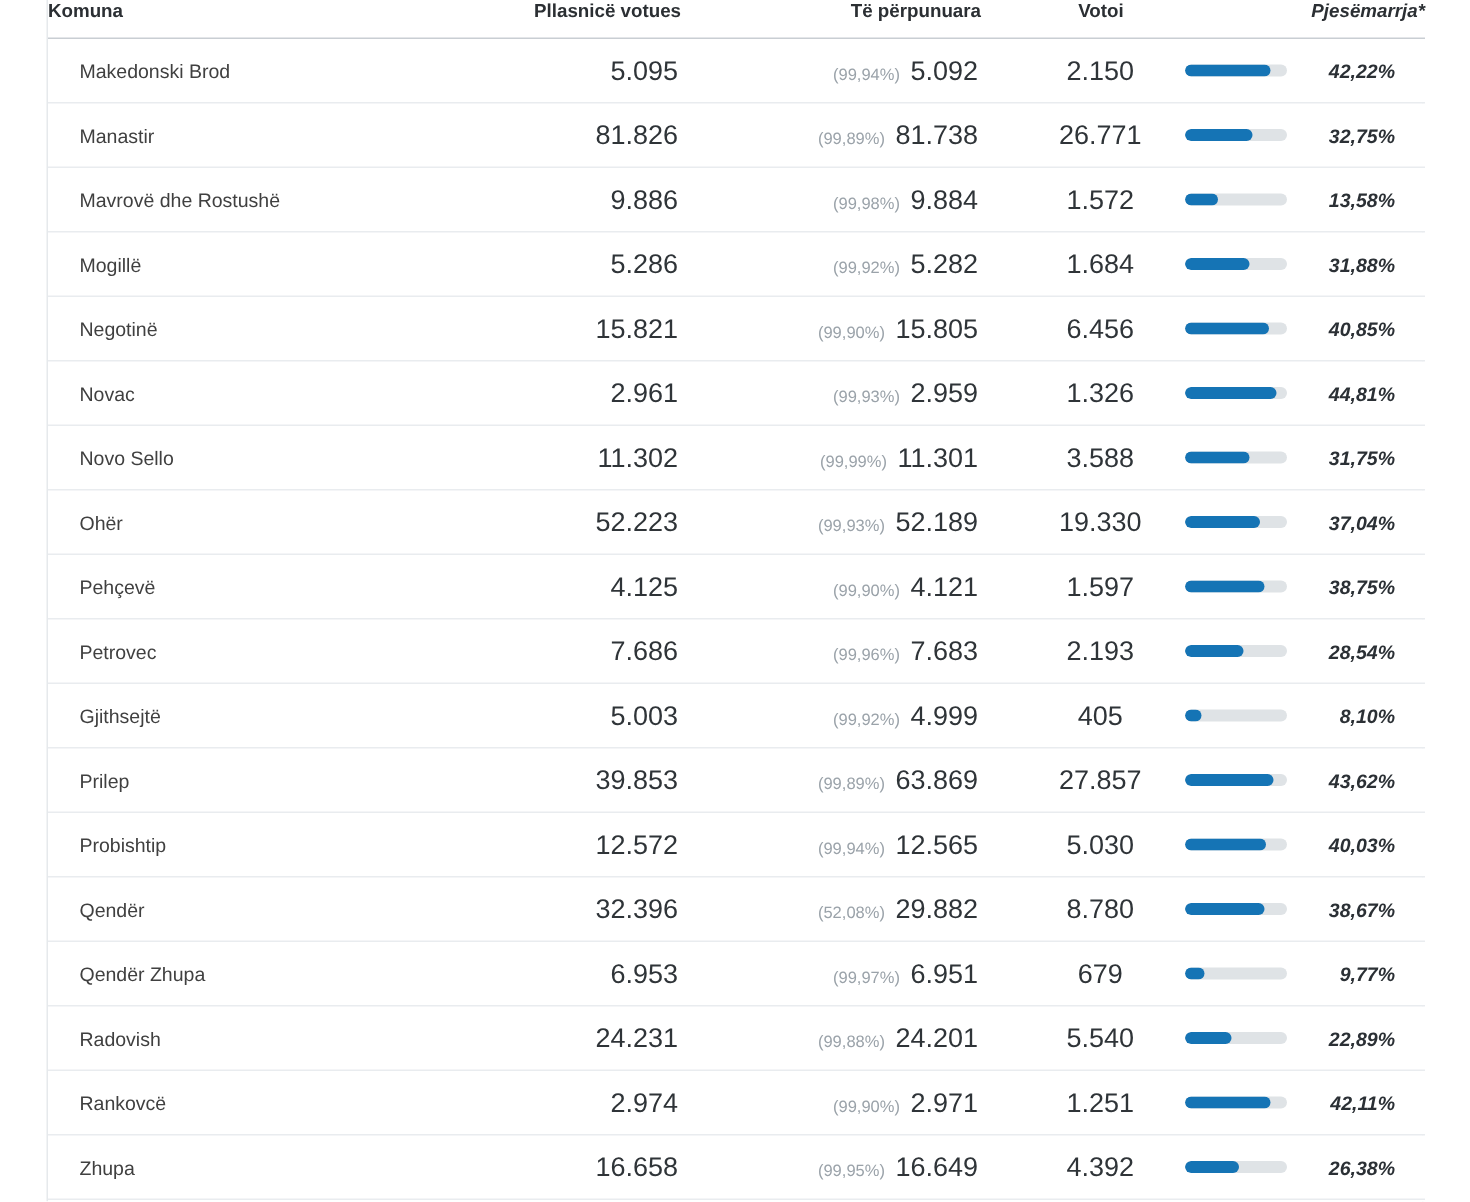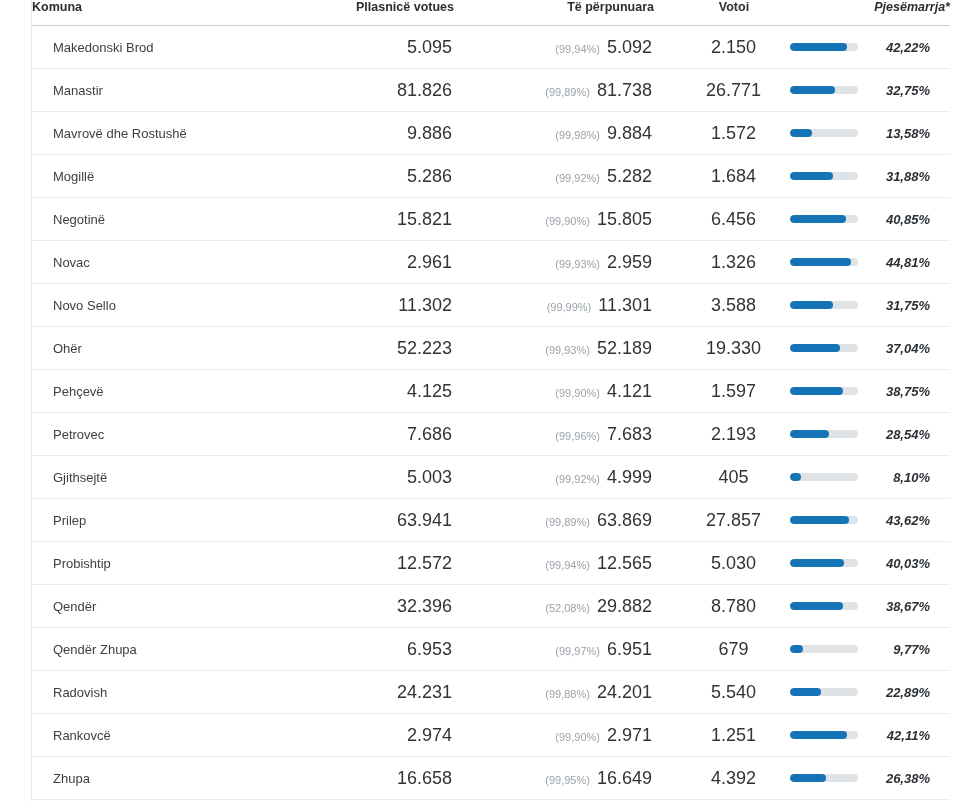--- a/index.html
+++ b/index.html
@@ -288,21 +288,21 @@
               <div class="part-cell-inner">
                 <div class="bar-track" style="background: rgb(223, 227, 230);">
                   <div class="bar-fill" style="background: rgb(21, 116, 181); width: 11px;"></div>
                 </div>
                 <span class="part-val">8,10%</span>
               </div>
             </td>
           </tr>
           <tr>
             <td class="c-komuna"><a class="muni-link">Prilep</a></td>
-            <td class="c-total"><span class="num">63.941</span></td>
+            <td class="c-total"><span class="num">39.853</span></td>
             <td class="c-proc"><span class="pct-paren">(99,89%)</span><span class="num">63.869</span></td>
             <td class="c-votoi"><span class="num">27.857</span></td>
             <td class="c-part">
               <div class="part-cell-inner">
                 <div class="bar-track" style="background: rgb(223, 227, 230);">
                   <div class="bar-fill" style="background: rgb(21, 116, 181); width: 59px;"></div>
                 </div>
                 <span class="part-val">43,62%</span>
               </div>
             </td>

